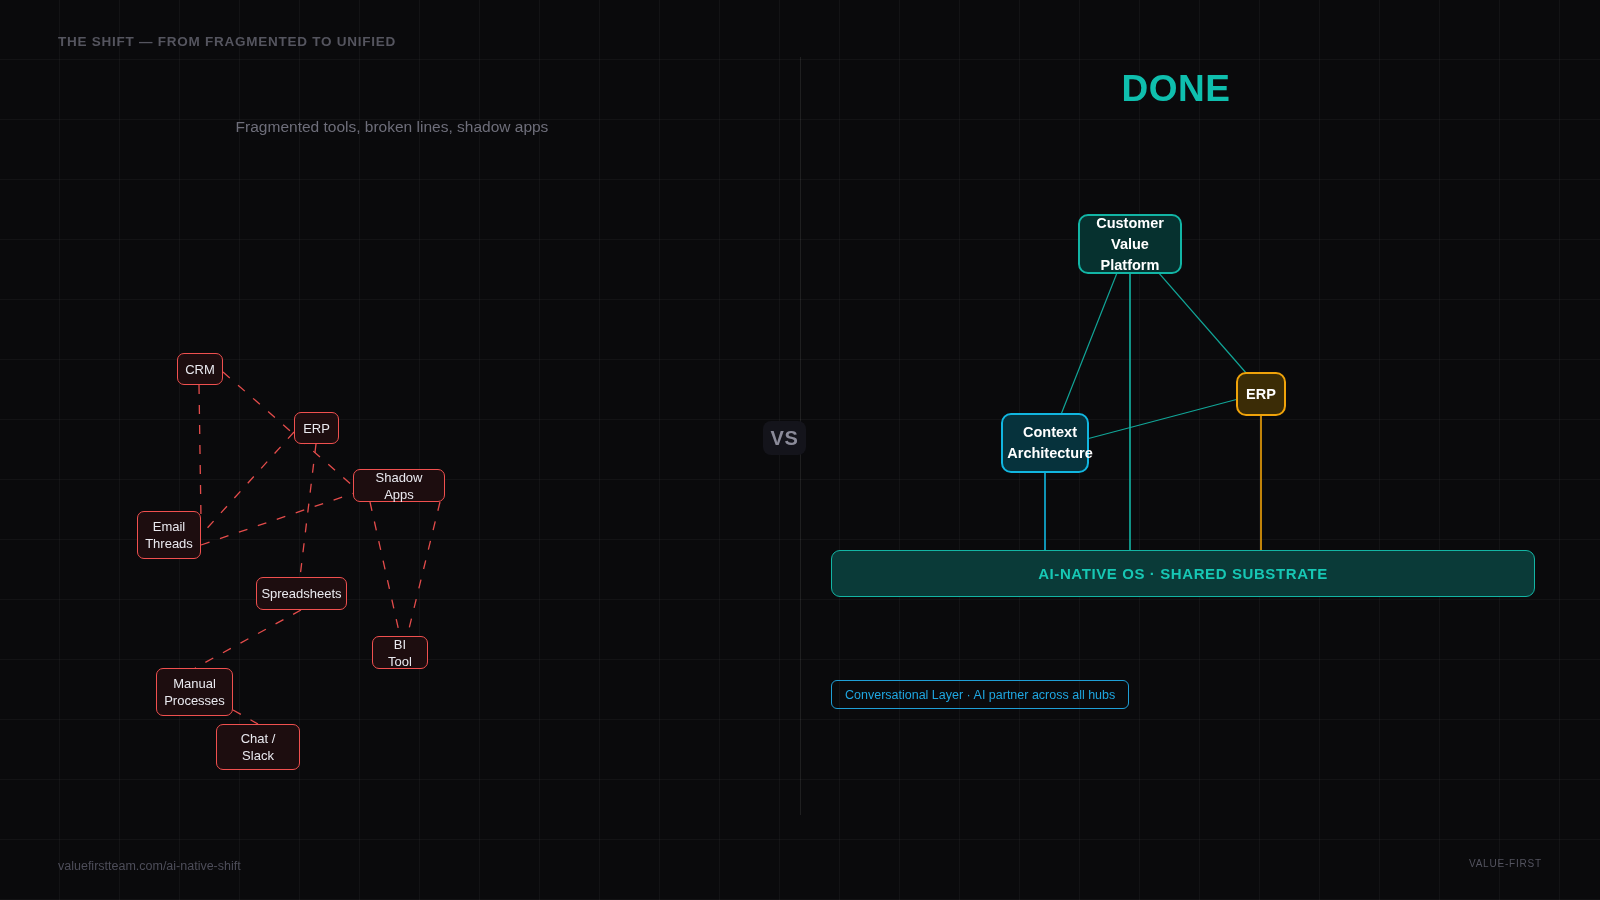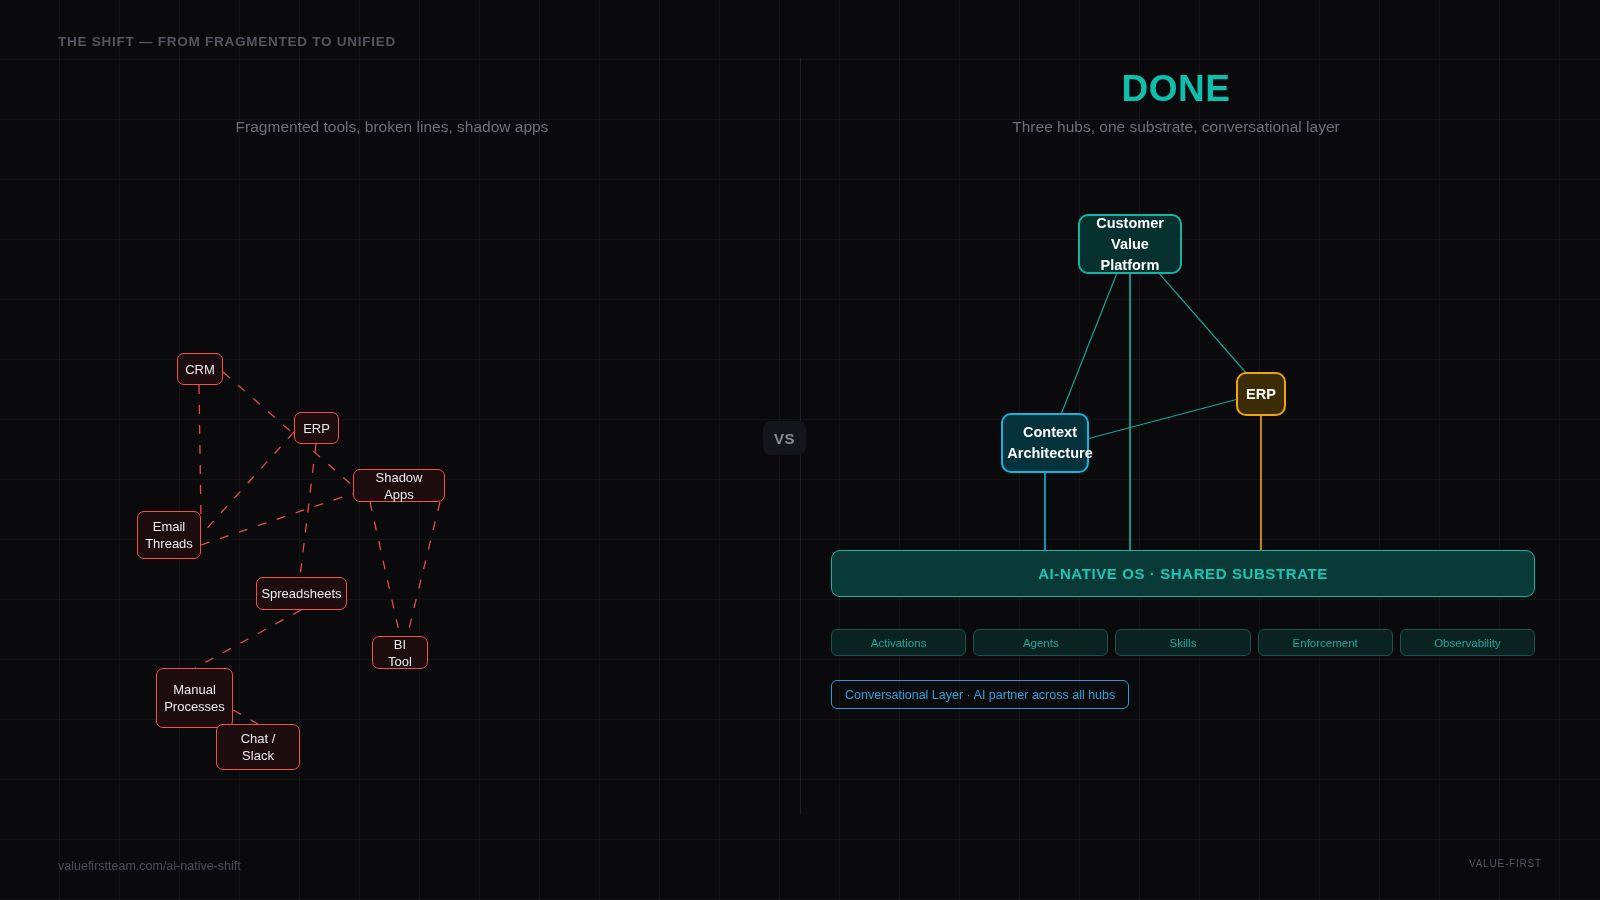--- a/index.html
+++ b/index.html
@@ -78,21 +78,21 @@
   }
   #vs-badge {
     position: absolute;
     left: 763px;
     top: 421px;
     width: 43px;
     height: 34px;
     border-radius: 8px;
     background: #14141b;
     color: #8b8b99;
-    font-size: 15px;
+    font-size: 20px;
     font-weight: bold;
     letter-spacing: 0.6px;
     display: flex;
     align-items: center;
     justify-content: center;
   }
 
   
   .chaos-node {
     position: absolute;
@@ -239,54 +239,46 @@
       <line x1="1130" y1="274" x2="1130" y2="550" stroke="#12b5a5" stroke-width="1.6"></line>
       <line x1="1261" y1="416" x2="1261" y2="550" stroke="#f0a30a" stroke-width="1.6"></line>
     </g>
   </svg>
 
   <div id="eyebrow">THE SHIFT — FROM FRAGMENTED TO UNIFIED</div>
 
   <div id="today-sub" class="panel-sub">Fragmented tools, broken lines, shadow apps</div>
 
   <div id="done-title" class="panel-title">DONE</div>
-  <div id="done-sub" class="panel-sub">Three hubs, one substrate, conversational layer</div>
 
   <div id="divider"></div>
   <div id="vs-badge">VS</div>
 
   <div id="chaos-nodes">
       <div class="chaos-node" style="left: 177px; top: 353px; width: 46px; height: 32px;">CRM</div>
       <div class="chaos-node" style="left: 294px; top: 412px; width: 45px; height: 32px;">ERP</div>
       <div class="chaos-node" style="left: 353px; top: 469px; width: 92px; height: 33px;">Shadow Apps</div>
       <div class="chaos-node" style="left: 137px; top: 511px; width: 64px; height: 48px;">Email
 Threads</div>
       <div class="chaos-node" style="left: 256px; top: 577px; width: 91px; height: 33px;">Spreadsheets</div>
       <div class="chaos-node" style="left: 372px; top: 636px; width: 56px; height: 33px;">BI Tool</div>
-      <div class="chaos-node" style="left: 156px; top: 668px; width: 77px; height: 60px;">Manual
+      <div class="chaos-node" style="left: 156px; top: 668px; width: 77px; height: 48px;">Manual
 Processes</div>
       <div class="chaos-node" style="left: 216px; top: 724px; width: 84px; height: 46px;">Chat / Slack</div>
     </div>
 
   <div id="hub-nodes">
       <div class="hub hub-teal" style="left: 1078px; top: 214px; width: 104px; height: 60px;">Customer
 Value Platform</div>
       <div class="hub hub-cyan" style="left: 1001px; top: 413px; width: 88px; height: 60px; padding-left: 20px;">Context
 Architecture</div>
       <div class="hub hub-orange" style="left: 1236px; top: 372px; width: 50px; height: 44px;">ERP</div>
     </div>
 
   <div id="substrate">AI-NATIVE OS  ·  SHARED SUBSTRATE</div>
 
-  <div id="chips">
-      <div class="chip">Activations</div>
-      <div class="chip">Agents</div>
-      <div class="chip">Skills</div>
-      <div class="chip">Enforcement</div>
-      <div class="chip">Observability</div>
-    </div>
 
   <div id="conv">Conversational Layer  ·  AI partner across all hubs</div>
 
   <div id="footer-url">valuefirstteam.com/ai-native-shift</div>
   <div id="footer-brand">VALUE-FIRST</div>
 
 </div>
 
 </body></html>

